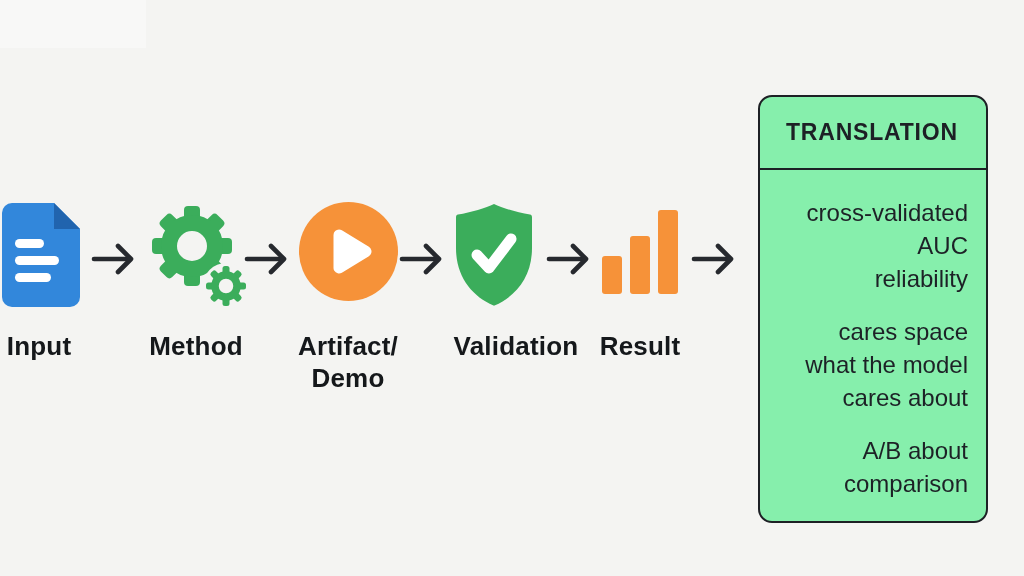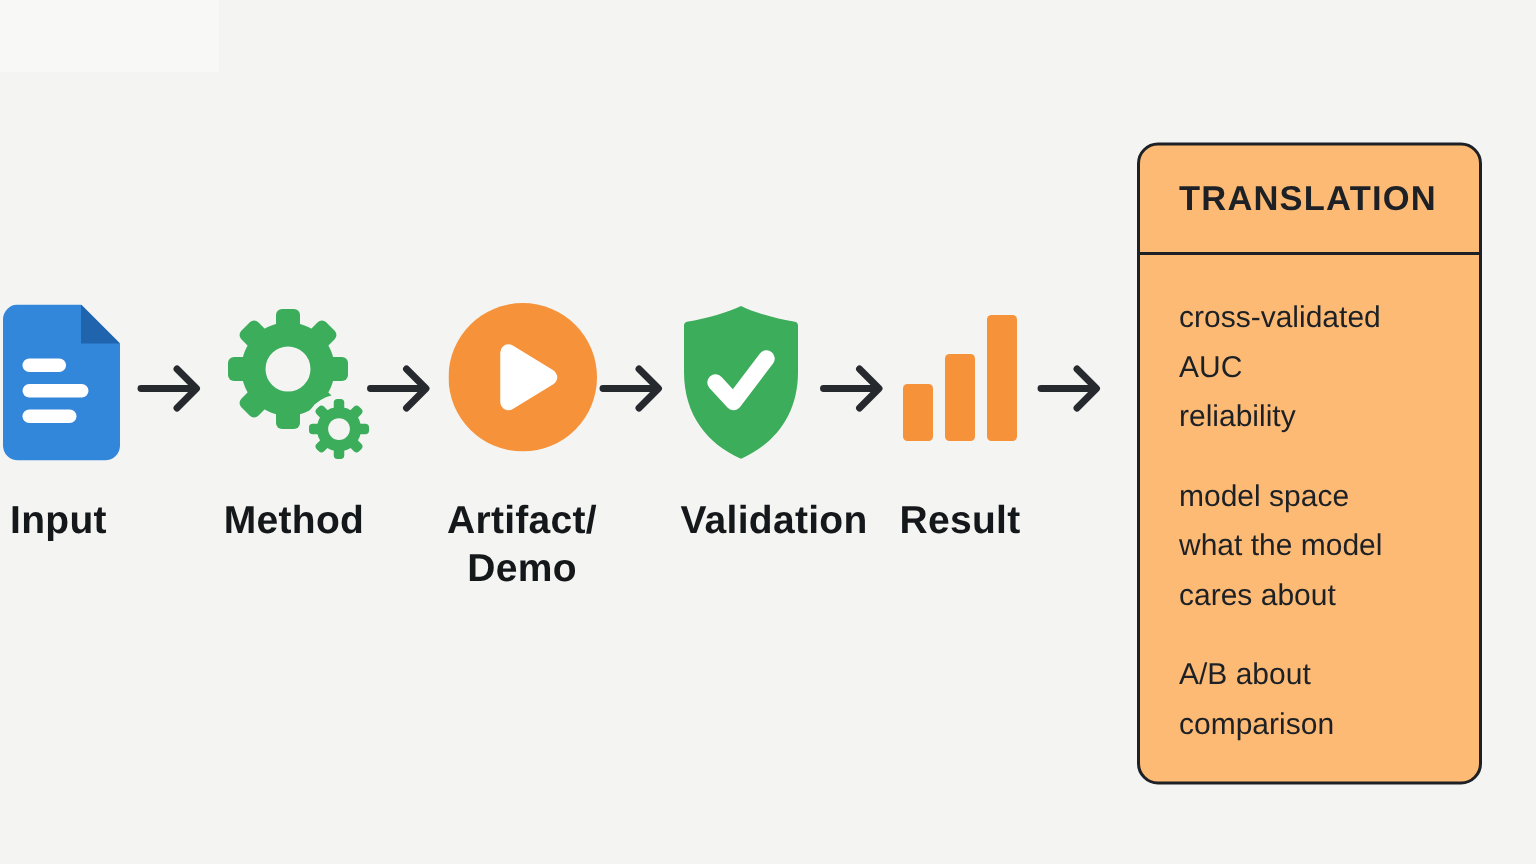--- a/index.html
+++ b/index.html
@@ -26,39 +26,40 @@
     letter-spacing:0.2px;
   }
   .arrow{position:absolute;top:241px;}
   .panel{
     position:absolute;
     left:758px;top:95px;
     width:230px;height:428px;
     box-sizing:border-box;
     border:2.5px solid #1d2025;
     border-radius:14px;
-    background:#fdba74;
+    background:#86efac;
   }
   .panel-header{
     height:73px;
     display:flex;align-items:center;
     padding-left:26px;
     font-size:23px;
     font-weight:bold;
     letter-spacing:0.8px;
     color:#1d2025;
     border-bottom:2.5px solid #1d2025;
     box-sizing:border-box;
   }
   .panel-body{
     padding:26px 18px 0 26px;
-    font-size:20px;
+    font-size:24px;
     font-weight:500;
     line-height:33px;
     color:#1d2126;
+    text-align:right;
   }
   .panel-group{margin:0 0 20px 0;}
 </style>
 </head>
 <body>
 
 <div class="canvas">
 
   <div class="bg-patch"></div>
 
@@ -168,21 +169,21 @@
 
   <div class="panel">
     <div class="panel-header">TRANSLATION</div>
     <div class="panel-body">
       <div class="panel-group">
         <div>cross-validated</div>
         <div>AUC</div>
         <div>reliability</div>
       </div>
       <div class="panel-group">
-        <div>model space</div>
+        <div>cares space</div>
         <div>what the model</div>
         <div>cares about</div>
       </div>
       <div class="panel-group">
         <div>A/B about</div>
         <div>comparison</div>
       </div>
     </div>
   </div>
 

